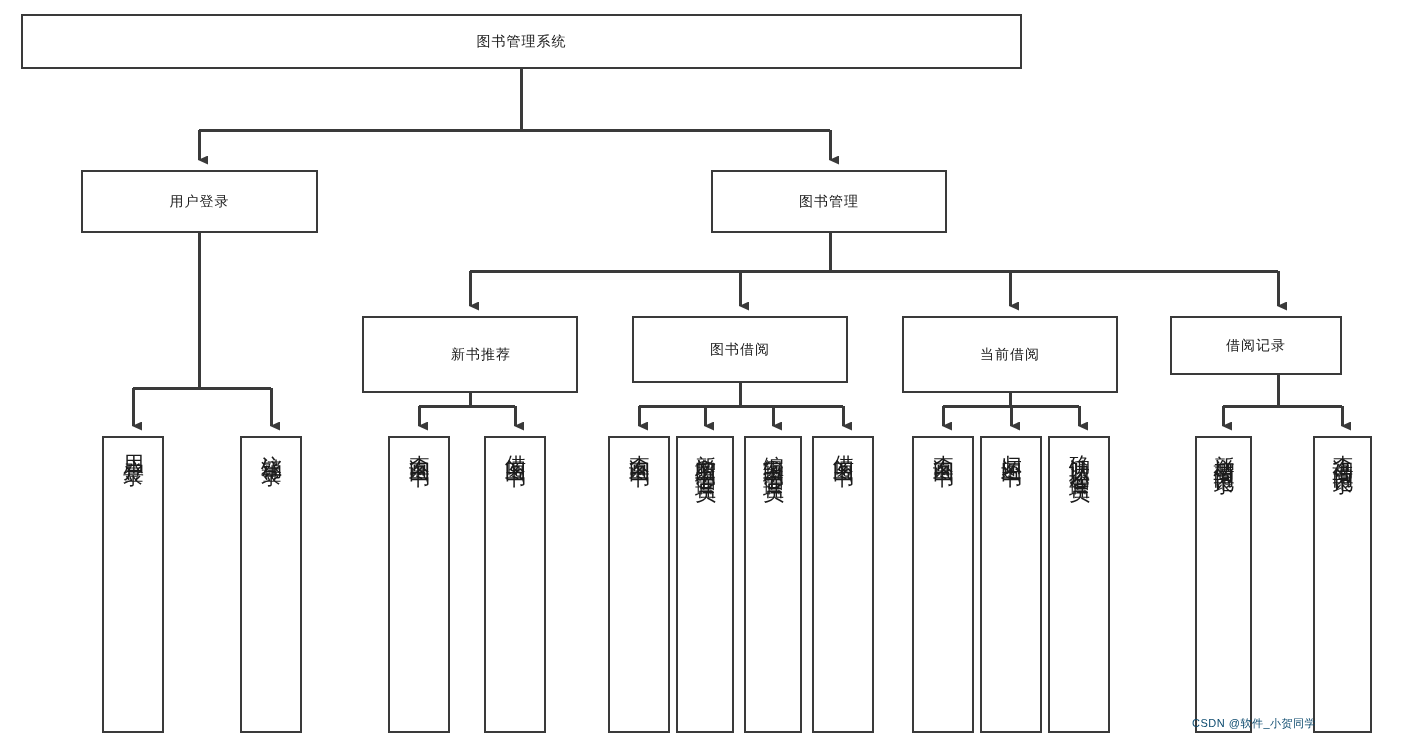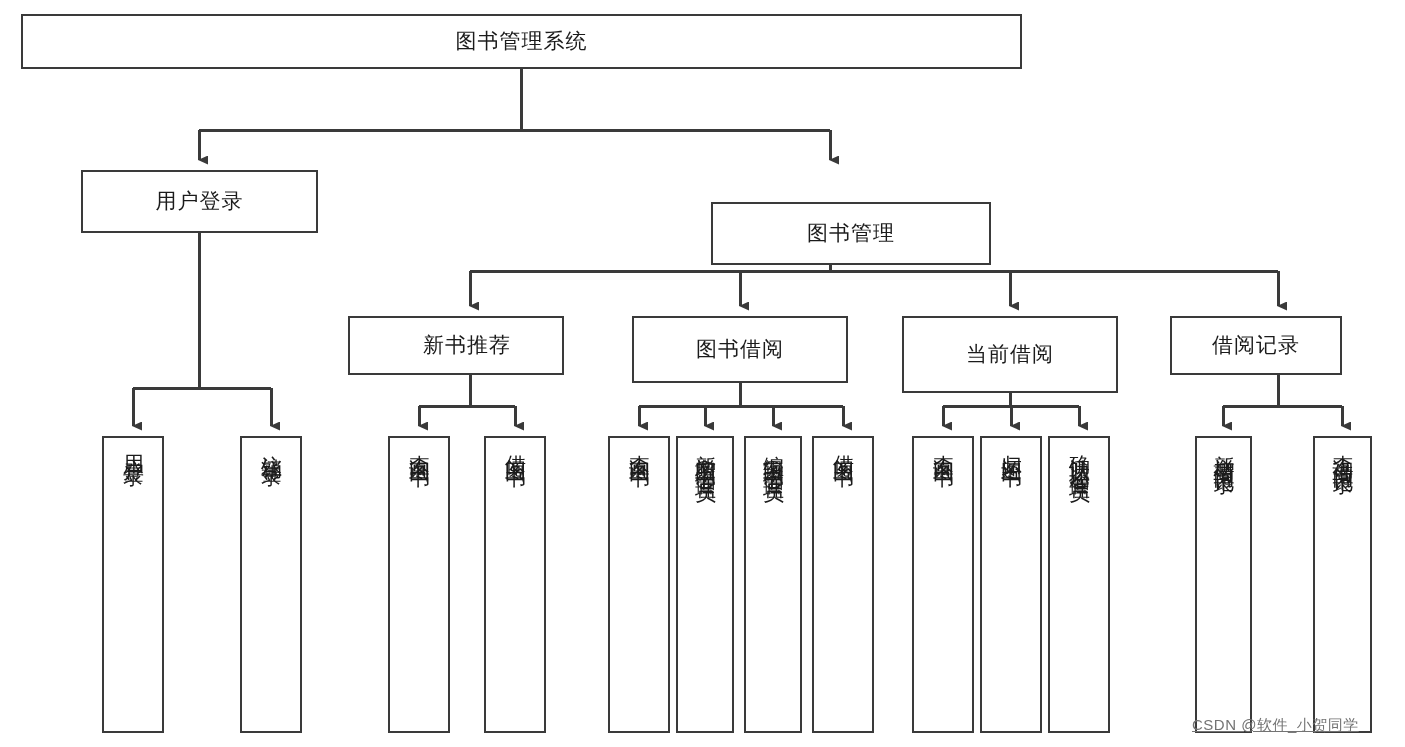--- a/index.html
+++ b/index.html
@@ -29,47 +29,46 @@
     position: absolute;
     box-sizing: border-box;
     background: #ffffff;
     border: 2px solid #3a3a3a;
     display: flex;
     align-items: center;
     justify-content: center;
   }
   .node-label {
     color: #1b1b1b;
-    font-size: 21px;
+    font-size: 14px;
     line-height: 1.25;
     letter-spacing: 1px;
     white-space: nowrap;
     user-select: none;
   }
   .node-box.leaf {
     align-items: flex-start;
     padding-top: 0;
   }
   .node-box.leaf .node-label {
     writing-mode: vertical-rl;
     text-orientation: upright;
     font-size: 21px;
     line-height: 1.28;
     letter-spacing: 4px;
     white-space: normal;
     text-align: center;
   }
   .watermark {
     position: absolute;
-    font-size: 15px;
-    color: #737373;
+    font-size: 11px;
+    color: #0c4a6e;
     white-space: nowrap;
     user-select: none;
     letter-spacing: 0.5px;
-    text-decoration: underline;
   }
 </style>
 </head>
 <body>
 
 <div id="diagram-root">
 
   <svg class="tree-canvas" viewBox="0 0 1405 747" xmlns="http://www.w3.org/2000/svg">
     <defs>
       <marker id="arrowhead" markerWidth="9" markerHeight="10" refX="4.5" refY="9" orient="auto" markerUnits="userSpaceOnUse">
@@ -120,25 +119,25 @@
     </g>
   </svg>
 
   <div class="node-box" style="left:21px; top:14px; width:1001px; height:55px;">
     <span class="node-label">图书管理系统</span>
   </div>
 
   <div class="node-box" style="left:81px; top:170px; width:237px; height:63px;">
     <span class="node-label">用户登录</span>
   </div>
-  <div class="node-box" style="left:711px; top:170px; width:280px; height:63px;margin-top:32px;">
+  <div class="node-box" style="left:711px; top:170px; width:236px; height:63px;">
     <span class="node-label">图书管理</span>
   </div>
 
-  <div class="node-box" style="left:348px; top:316px; width:216px; height:59px;padding-left:22px;">
+  <div class="node-box" style="left:362px; top:316px; width:216px; height:77px;padding-left:22px;">
     <span class="node-label">新书推荐</span>
   </div>
   <div class="node-box" style="left:632px; top:316px; width:216px; height:67px;">
     <span class="node-label">图书借阅</span>
   </div>
   <div class="node-box" style="left:902px; top:316px; width:216px; height:77px;">
     <span class="node-label">当前借阅</span>
   </div>
   <div class="node-box" style="left:1170px; top:316px; width:172px; height:59px;">
     <span class="node-label">借阅记录</span>

